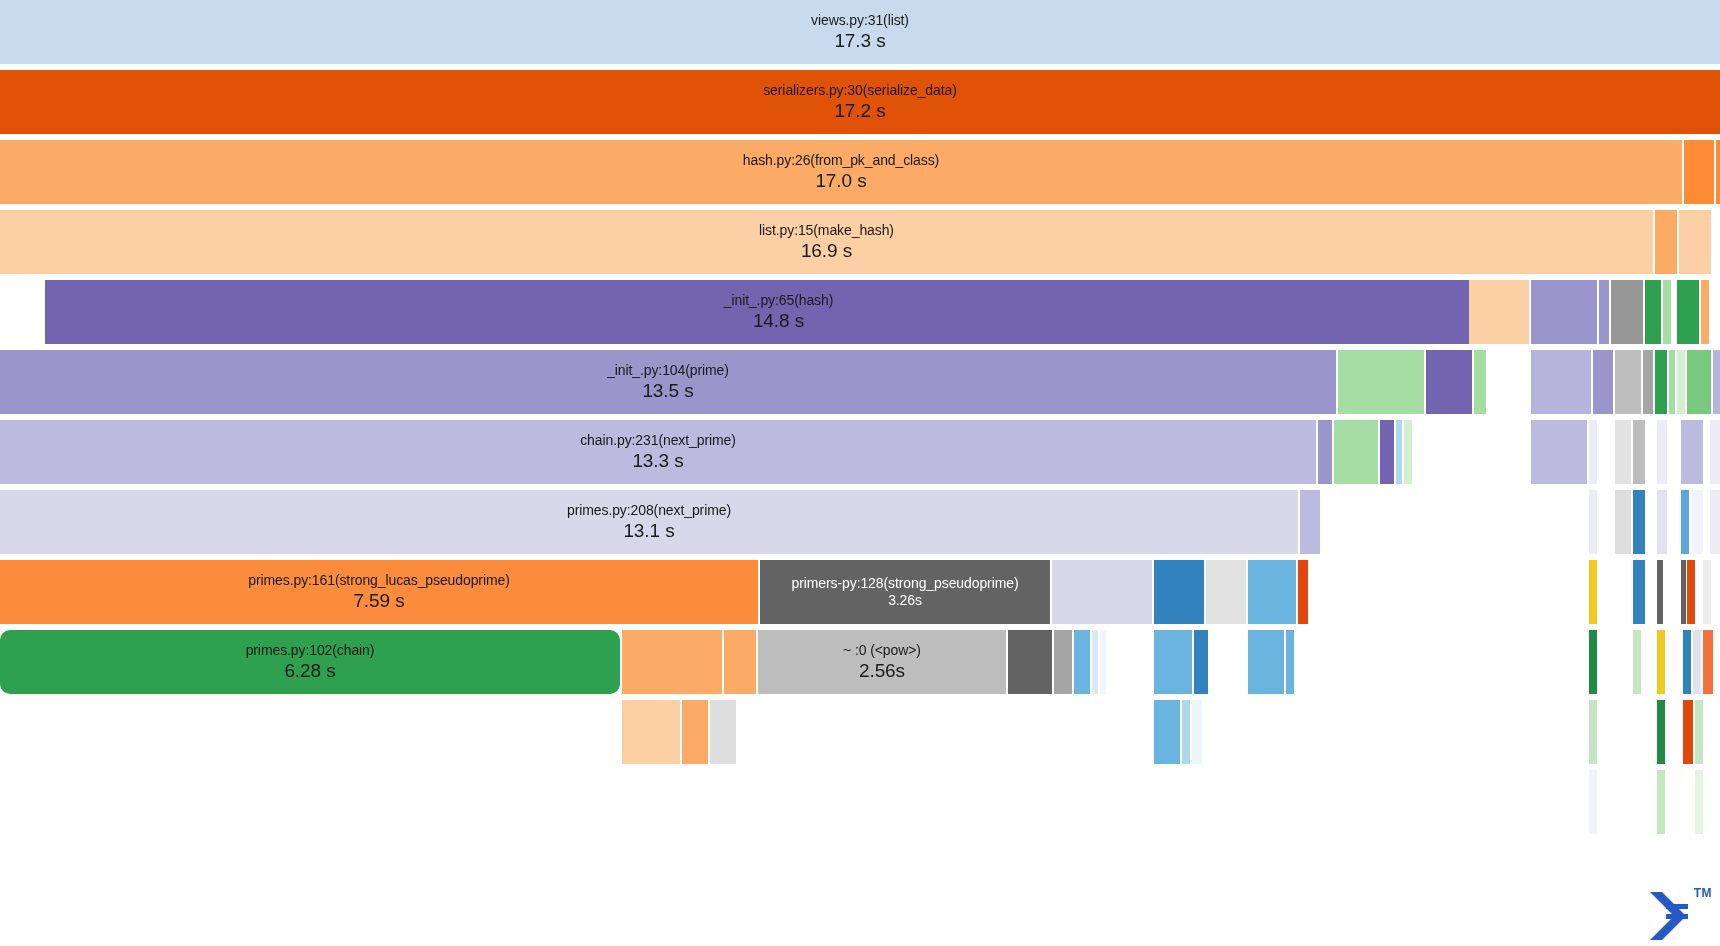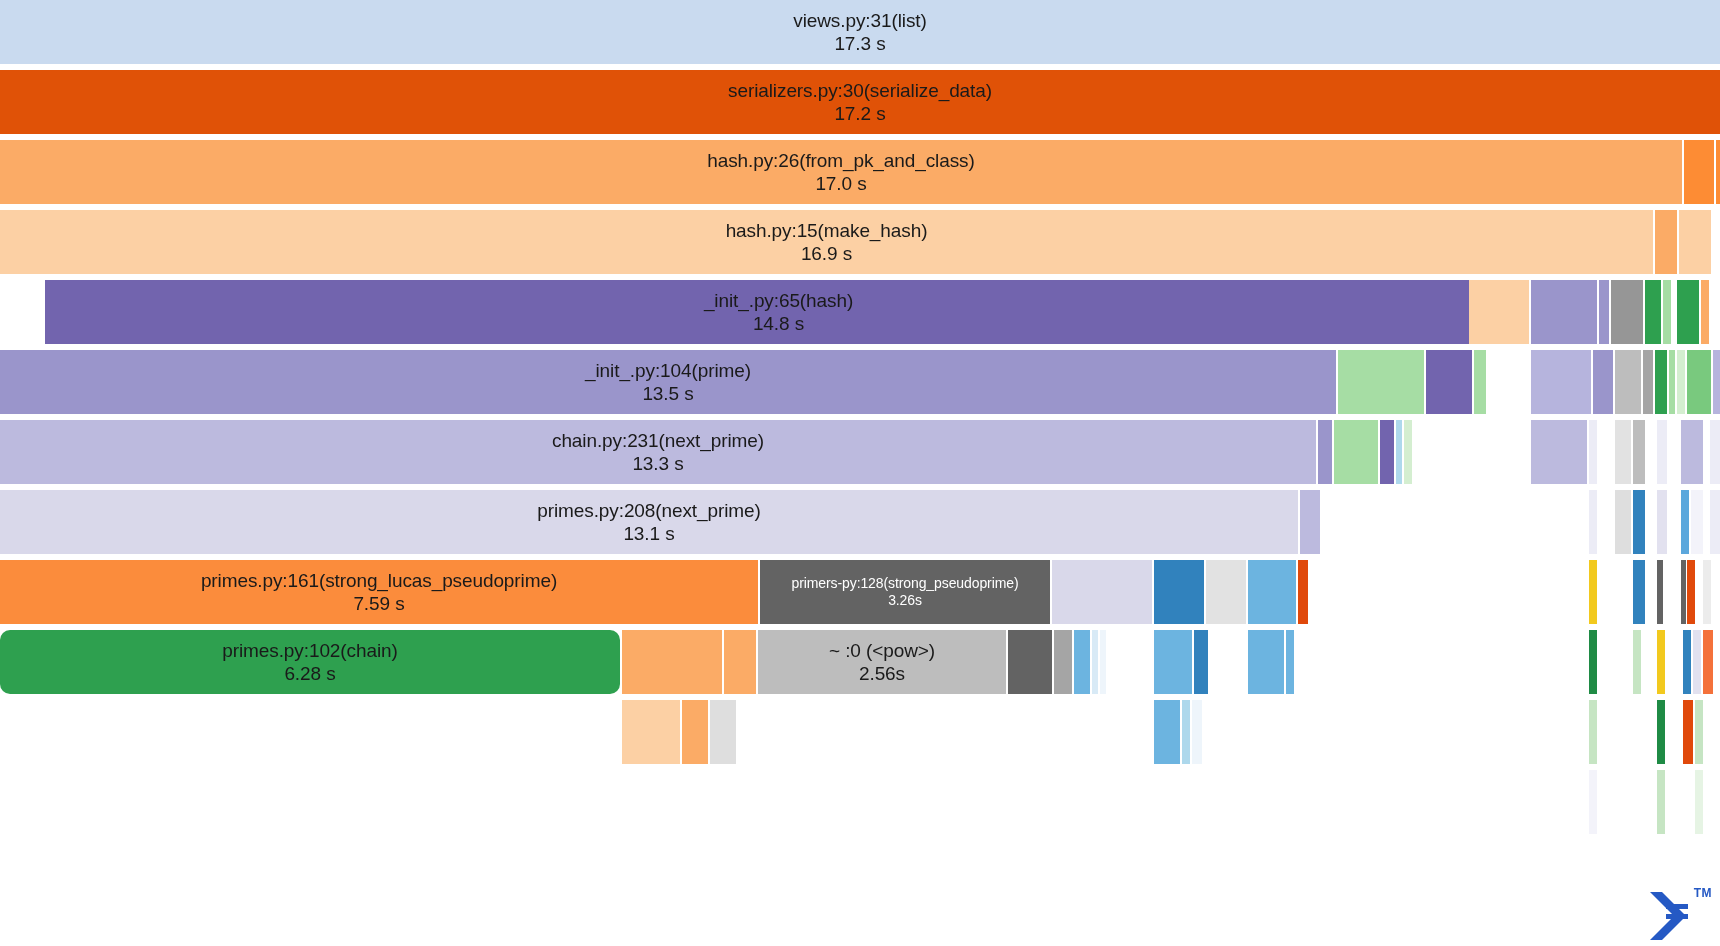--- a/index.html
+++ b/index.html
@@ -28,21 +28,21 @@
     display: flex;
     flex-direction: column;
     align-items: center;
     justify-content: center;
     line-height: 1.22;
     color: #1a1a1a;
     cursor: pointer;
   }
   .frame .fn {
     white-space: nowrap;
-    font-size: 19px;
+    font-size: 14px;
     letter-spacing: -0.1px;
   }
   .frame .tm {
     white-space: nowrap;
     font-size: 19px;
     letter-spacing: -0.1px;
   }
   .frame.small .fn { font-size: 14px; }
   .frame.small .tm { font-size: 14px; }
   .frame.light { color: #ffffff; }
@@ -77,21 +77,21 @@
       <div class="fn">serializers.py:30(serialize_data)</div>
       <div class="tm">17.2 s</div>
     </div>
     <div class="frame" style="left: 0px; top: 140px; width: 1682px; height: 64px; background: rgb(251, 171, 102);">
       <div class="fn">hash.py:26(from_pk_and_class)</div>
       <div class="tm">17.0 s</div>
     </div>
     <div class="frame nolabel" style="left: 1684px; top: 140px; width: 30px; height: 64px; background: rgb(253, 140, 52);"></div>
     <div class="frame nolabel" style="left: 1716px; top: 140px; width: 4px; height: 64px; background: rgb(253, 140, 52);"></div>
     <div class="frame" style="left: 0px; top: 210px; width: 1653px; height: 64px; background: rgb(252, 208, 164);">
-      <div class="fn">hash.py:15(make_hash)</div>
+      <div class="fn">list.py:15(make_hash)</div>
       <div class="tm">16.9 s</div>
     </div>
     <div class="frame nolabel" style="left: 1655px; top: 210px; width: 22px; height: 64px; background: rgb(251, 171, 102);"></div>
     <div class="frame nolabel" style="left: 1679px; top: 210px; width: 32px; height: 64px; background: rgb(252, 208, 164);"></div>
     <div class="frame" style="left: 0px; top: 280px; width: 1467px; height: 64px; background: rgb(114, 100, 174); margin-left: 45px;">
       <div class="fn">_init_.py:65(hash)</div>
       <div class="tm">14.8 s</div>
     </div>
     <div class="frame nolabel" style="left: 1469px; top: 280px; width: 60px; height: 64px; background: rgb(252, 208, 164);"></div>
     <div class="frame nolabel" style="left: 1531px; top: 280px; width: 66px; height: 64px; background: rgb(154, 149, 203);"></div>

